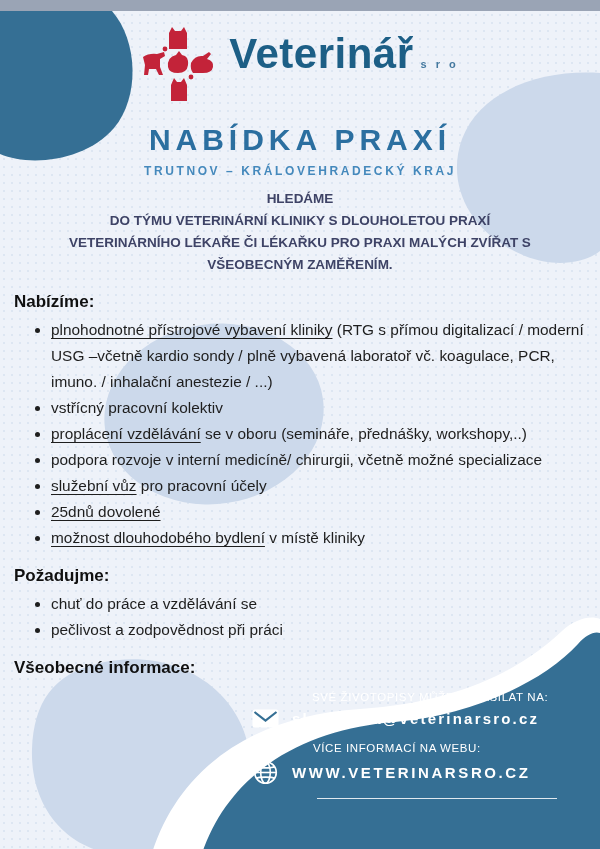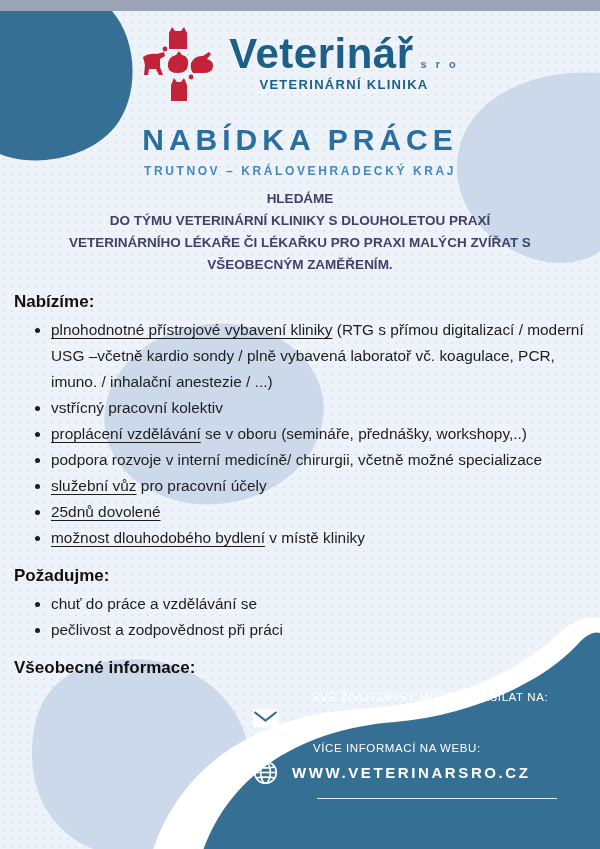--- a/index.html
+++ b/index.html
@@ -77,25 +77,24 @@
           <path d="M27 44 Q26 34 35 32 L38 28 L41 32 Q48 33 47 42 Q46 50 37 50 Q28 50 27 44 Z"></path>
           <circle cx="24" cy="26" r="2.4"></circle>
           <circle cx="50" cy="54" r="2.4"></circle>
         </g>
       </svg>
       <div class="logo-text">
         <div class="brand-line">
           <span class="brand">Veterinář</span>
           <span class="brand-suffix">s r o</span>
         </div>
-        <div class="logo-sub">VETERINÁRNÍ KLINIKA</div>
       </div>
     </div>
 
-    <div class="title">NABÍDKA PRÁCE</div>
+    <div class="title">NABÍDKA PRAXÍ</div>
     <div class="location">TRUTNOV – KRÁLOVEHRADECKÝ KRAJ</div>
     <div class="intro">
         <div>HLEDÁME</div>
         <div>DO TÝMU VETERINÁRNÍ KLINIKY S DLOUHOLETOU PRAXÍ</div>
         <div>VETERINÁRNÍHO LÉKAŘE ČI LÉKAŘKU PRO PRAXI MALÝCH ZVÍŘAT S</div>
         <div>VŠEOBECNÝM ZAMĚŘENÍM.</div>
       </div>
 
     <div class="sections">
       <div>
@@ -125,20 +124,21 @@
 
   <div class="contact">
     <div class="cv-label">SVÉ ŽIVOTOPISY MŮŽETE ZASÍLAT NA:</div>
     <div class="contact-row">
       <span class="icon-box">
         <svg width="27" height="19" viewBox="0 0 27 19" aria-hidden="true">
           <rect x="0.5" y="0.5" width="26" height="18" rx="2.5" fill="#ffffff"></rect>
           <path d="M2.5 3 L13.5 11.5 L24.5 3" fill="none" stroke="#356f94" stroke-width="2.2"></path>
         </svg>
       </span>
+      <a class="email" href="#">slezakova@veterinarsro.cz</a>
     </div>
     <div class="web-label">VÍCE INFORMACÍ NA WEBU:</div>
     <div class="contact-row">
       <span class="icon-box">
         <svg width="25" height="25" viewBox="0 0 25 25" aria-hidden="true">
           <g fill="none" stroke="#ffffff" stroke-width="1.6">
             <circle cx="12.5" cy="12.5" r="10.8"></circle>
             <ellipse cx="12.5" cy="12.5" rx="4.8" ry="10.8"></ellipse>
             <line x1="1.7" y1="12.5" x2="23.3" y2="12.5"></line>
             <path d="M3.2 6.5 C6 8.3 19 8.3 21.8 6.5"></path>

